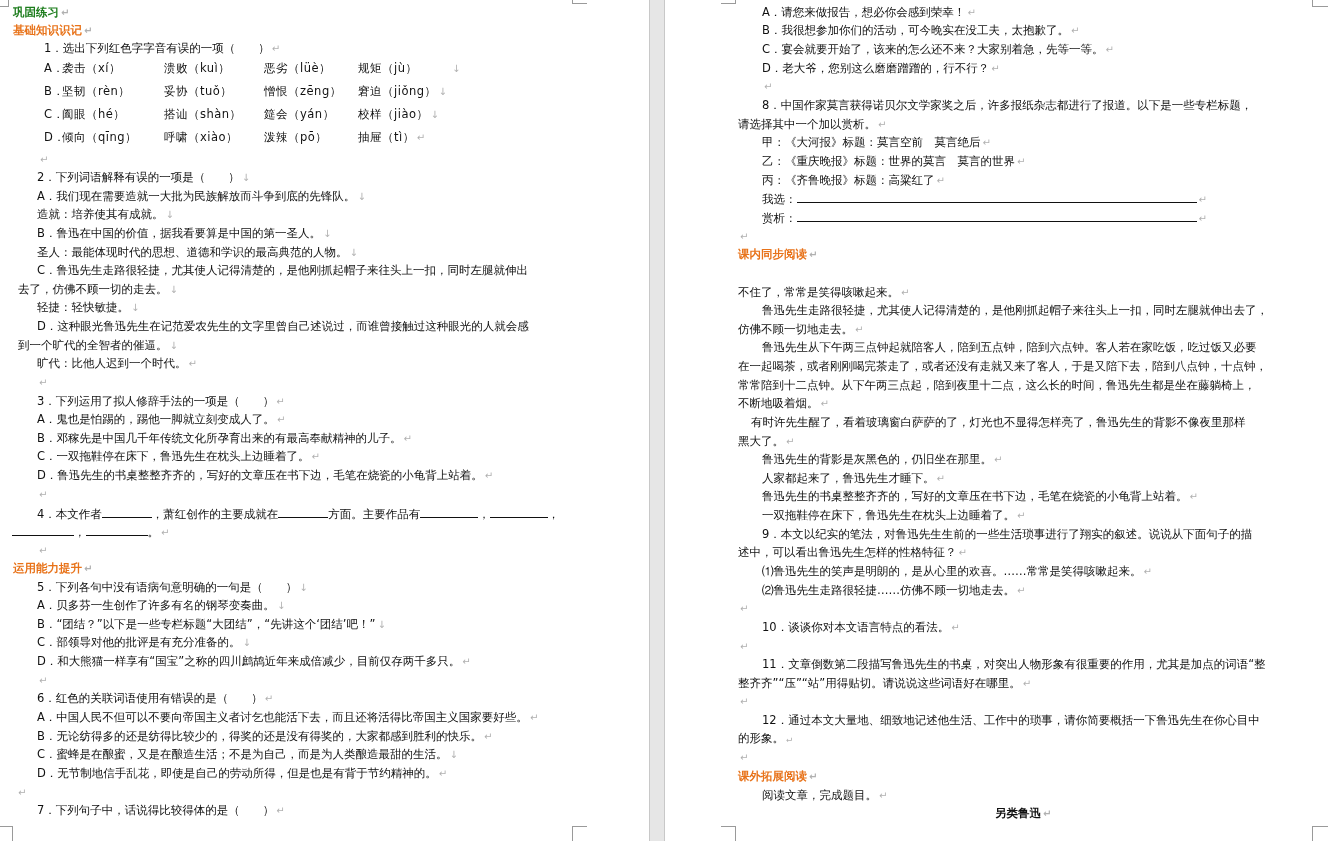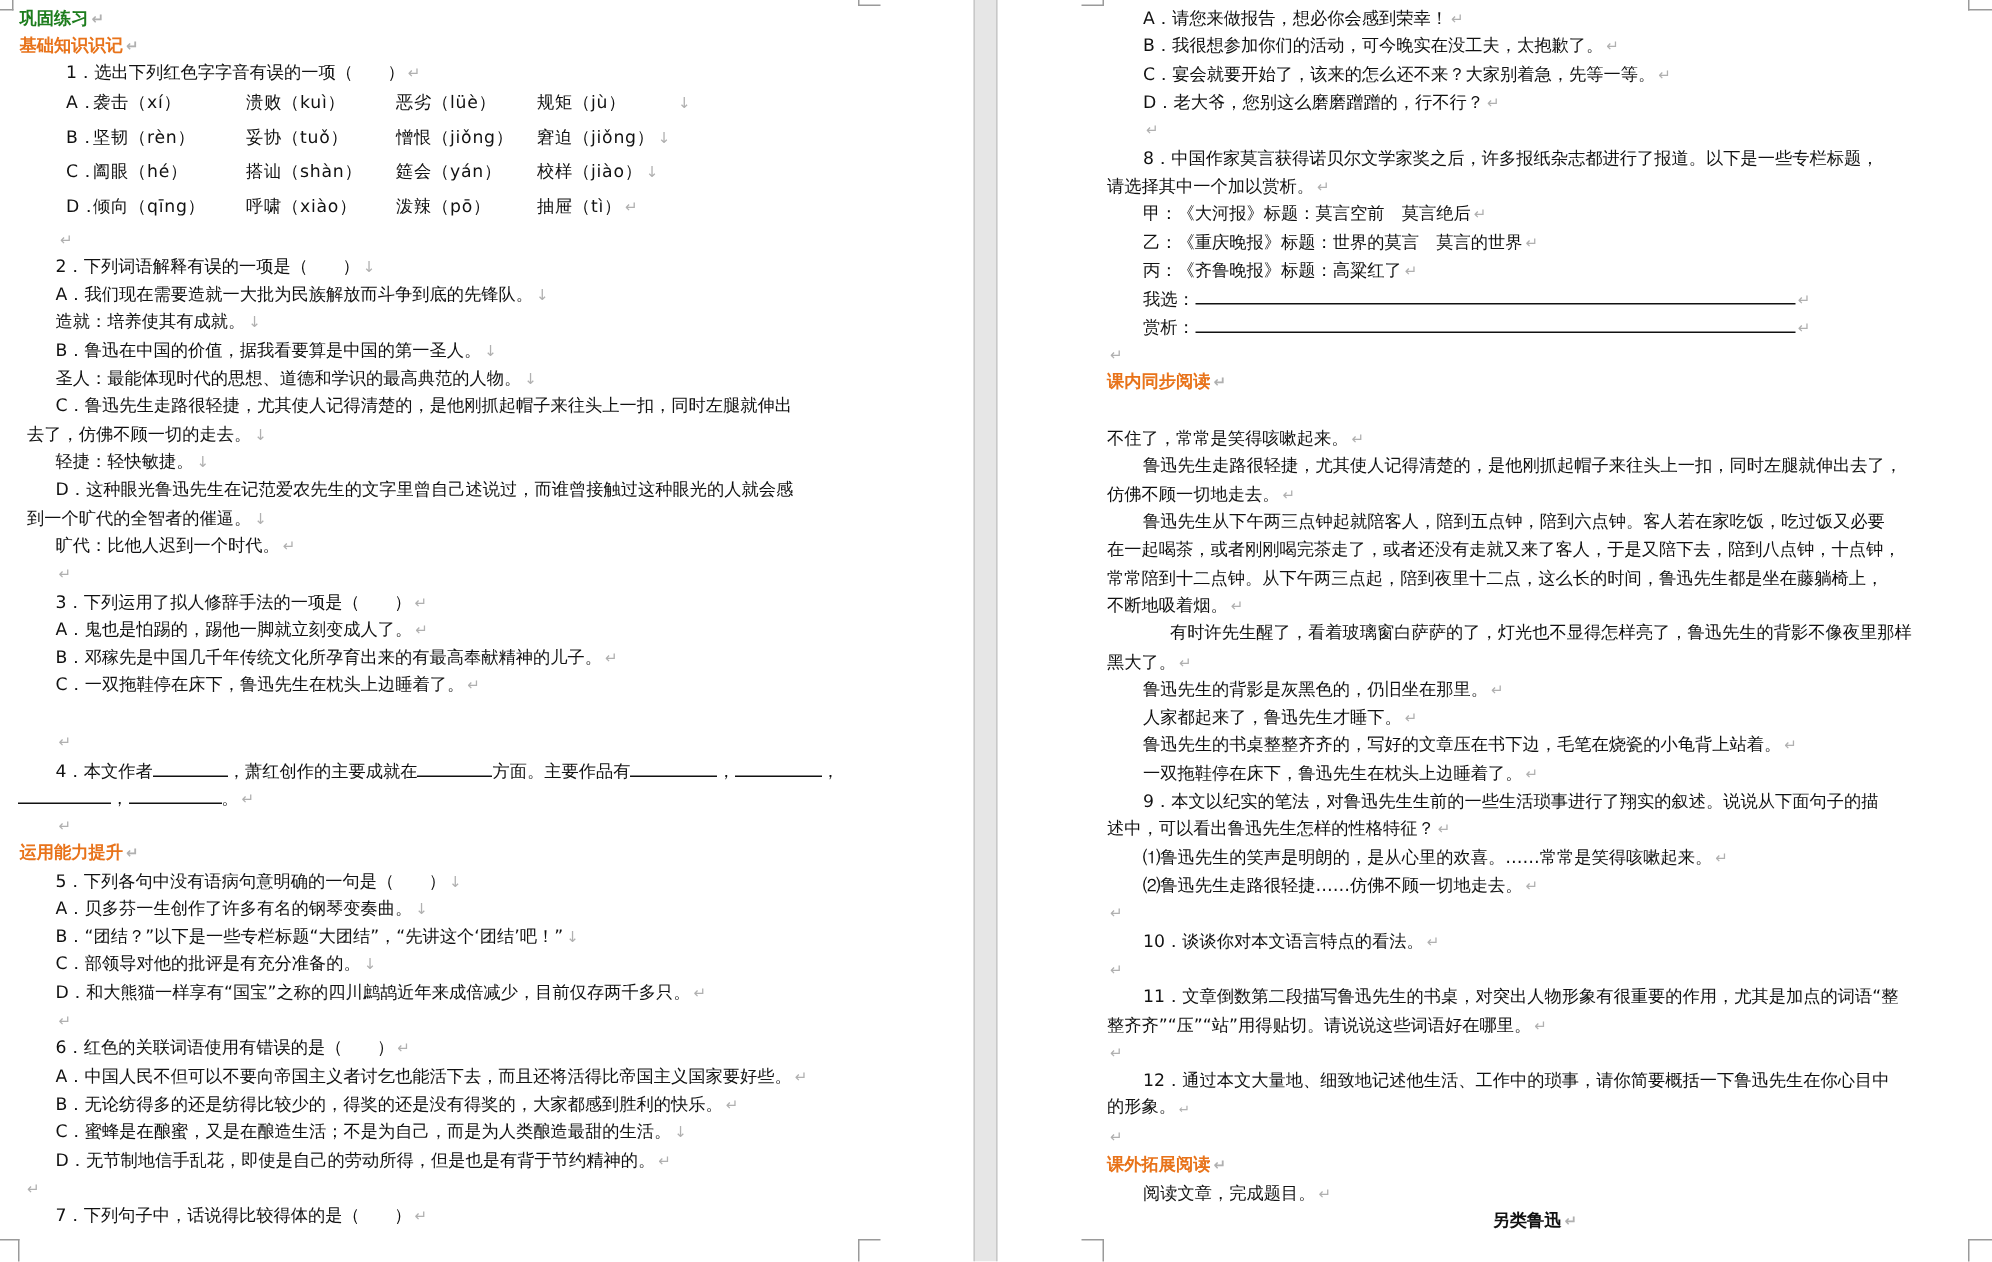--- a/index.html
+++ b/index.html
@@ -41,21 +41,21 @@
   <div class="corner" style="left:572px;top:826px;border-width:1px 0 0 1px;width:14px;height:15px;"></div>
 
   <div class="line h-green" style="left:13px;top:4px;"><span>巩固练习</span><span class="mark">↵</span></div>
   <div class="line h-orange" style="left:13px;top:22px;"><span>基础知识识记</span><span class="mark">↵</span></div>
 
   <div class="line" style="left:44px;top:40px;"><span>1．选出下列红色字字音有误的一项（　　）</span><span class="mark">↵</span></div>
   <div class="line pin" style="left:44px;top:60px;">
     <span class="opt" style="width:18px">A．</span><span class="opt" style="width:102px">袭击（xí）</span><span class="opt" style="width:100px">溃败（kuì）</span><span class="opt" style="width:94px">恶劣（lüè）</span><span class="opt" style="width:92px">规矩（jù）</span><span class="mark">↓</span>
   </div>
   <div class="line pin" style="left:44px;top:83px;">
-    <span class="opt" style="width:18px">B．</span><span class="opt" style="width:102px">坚韧（rèn）</span><span class="opt" style="width:100px">妥协（tuǒ）</span><span class="opt" style="width:94px">憎恨（jiǒng）</span><span class="opt">窘迫（jiǒng）</span><span class="mark">↓</span>
+    <span class="opt" style="width:18px">B．</span><span class="opt" style="width:102px">坚韧（rèn）</span><span class="opt" style="width:100px">妥协（tuǒ）</span><span class="opt" style="width:94px">憎恨（zēng）</span><span class="opt">窘迫（jiǒng）</span><span class="mark">↓</span>
   </div>
   <div class="line pin" style="left:44px;top:106px;">
     <span class="opt" style="width:18px">C．</span><span class="opt" style="width:102px">阖眼（hé）</span><span class="opt" style="width:100px">搭讪（shàn）</span><span class="opt" style="width:94px">筵会（yán）</span><span class="opt">校样（jiào）</span><span class="mark">↓</span>
   </div>
   <div class="line pin" style="left:44px;top:129px;">
     <span class="opt" style="width:18px">D．</span><span class="opt" style="width:102px">倾向（qīng）</span><span class="opt" style="width:100px">呼啸（xiào）</span><span class="opt" style="width:94px">泼辣（pō）</span><span class="opt">抽屉（tì）</span><span class="mark">↵</span>
   </div>
   <div class="line" style="left:38px;top:151px;"><span class="mark">↵</span></div>
 
   <div class="line" style="left:37px;top:169px;"><span>2．下列词语解释有误的一项是（　　）</span><span class="mark">↓</span></div>
@@ -68,20 +68,21 @@
   <div class="line" style="left:37px;top:299px;"><span>轻捷：轻快敏捷。</span><span class="mark">↓</span></div>
   <div class="line" style="left:37px;top:318px;"><span>D．这种眼光鲁迅先生在记范爱农先生的文字里曾自己述说过，而谁曾接触过这种眼光的人就会感</span></div>
   <div class="line" style="left:18px;top:337px;"><span>到一个旷代的全智者的催逼。</span><span class="mark">↓</span></div>
   <div class="line" style="left:37px;top:355px;"><span>旷代：比他人迟到一个时代。</span><span class="mark">↵</span></div>
   <div class="line" style="left:37px;top:374px;"><span class="mark">↵</span></div>
 
   <div class="line" style="left:37px;top:393px;"><span>3．下列运用了拟人修辞手法的一项是（　　）</span><span class="mark">↵</span></div>
   <div class="line" style="left:37px;top:411px;"><span>A．鬼也是怕踢的，踢他一脚就立刻变成人了。</span><span class="mark">↵</span></div>
   <div class="line" style="left:37px;top:430px;"><span>B．邓稼先是中国几千年传统文化所孕育出来的有最高奉献精神的儿子。</span><span class="mark">↵</span></div>
   <div class="line" style="left:37px;top:448px;"><span>C．一双拖鞋停在床下，鲁迅先生在枕头上边睡着了。</span><span class="mark">↵</span></div>
+  <div class="line" style="left:37px;top:467px;"><span>D．鲁迅先生的书桌整整齐齐的，写好的文章压在书下边，毛笔在烧瓷的小龟背上站着。</span><span class="mark">↵</span></div>
   <div class="line" style="left:37px;top:486px;"><span class="mark">↵</span></div>
 
   <div class="line" style="left:37px;top:505px;">
     <span>4．本文作者</span><span class="blank" style="width:50px"></span><span>，萧红创作的主要成就在</span><span class="blank" style="width:50px"></span><span>方面。主要作品有</span><span class="blank" style="width:58px"></span><span>，</span><span class="blank" style="width:58px"></span><span>，</span>
   </div>
   <div class="line" style="left:12px;top:523px;">
     <span class="blank" style="width:62px"></span><span>，</span><span class="blank" style="width:62px"></span><span>。</span><span class="mark">↵</span>
   </div>
   <div class="line" style="left:37px;top:542px;"><span class="mark">↵</span></div>
 
@@ -127,21 +128,21 @@
 
   <div class="line h-orange" style="left:73px;top:246px;"><span>课内同步阅读</span><span class="mark">↵</span></div>
 
   <div class="line" style="left:73px;top:284px;"><span>不住了，常常是笑得咳嗽起来。</span><span class="mark">↵</span></div>
   <div class="line" style="left:97px;top:302px;"><span>鲁迅先生走路很轻捷，尤其使人记得清楚的，是他刚抓起帽子来往头上一扣，同时左腿就伸出去了，</span></div>
   <div class="line" style="left:73px;top:321px;"><span>仿佛不顾一切地走去。</span><span class="mark">↵</span></div>
   <div class="line" style="left:97px;top:339px;"><span>鲁迅先生从下午两三点钟起就陪客人，陪到五点钟，陪到六点钟。客人若在家吃饭，吃过饭又必要</span></div>
   <div class="line" style="left:73px;top:358px;"><span>在一起喝茶，或者刚刚喝完茶走了，或者还没有走就又来了客人，于是又陪下去，陪到八点钟，十点钟，</span></div>
   <div class="line" style="left:73px;top:377px;"><span>常常陪到十二点钟。从下午两三点起，陪到夜里十二点，这么长的时间，鲁迅先生都是坐在藤躺椅上，</span></div>
   <div class="line" style="left:73px;top:395px;"><span>不断地吸着烟。</span><span class="mark">↵</span></div>
-  <div class="line" style="left:115px;top:414px;font-family:Liberation Serif, serif;"><span>有时许先生醒了，看着玻璃窗白萨萨的了，灯光也不显得怎样亮了，鲁迅先生的背影不像夜里那样</span></div>
+  <div class="line" style="left:86px;top:414px;"><span>有时许先生醒了，看着玻璃窗白萨萨的了，灯光也不显得怎样亮了，鲁迅先生的背影不像夜里那样</span></div>
   <div class="line" style="left:73px;top:433px;"><span>黑大了。</span><span class="mark">↵</span></div>
   <div class="line" style="left:97px;top:451px;"><span>鲁迅先生的背影是灰黑色的，仍旧坐在那里。</span><span class="mark">↵</span></div>
   <div class="line" style="left:97px;top:470px;"><span>人家都起来了，鲁迅先生才睡下。</span><span class="mark">↵</span></div>
   <div class="line" style="left:97px;top:488px;"><span>鲁迅先生的书桌整整齐齐的，写好的文章压在书下边，毛笔在烧瓷的小龟背上站着。</span><span class="mark">↵</span></div>
   <div class="line" style="left:97px;top:507px;"><span>一双拖鞋停在床下，鲁迅先生在枕头上边睡着了。</span><span class="mark">↵</span></div>
 
   <div class="line" style="left:97px;top:526px;"><span>9．本文以纪实的笔法，对鲁迅先生生前的一些生活琐事进行了翔实的叙述。说说从下面句子的描</span></div>
   <div class="line" style="left:73px;top:544px;"><span>述中，可以看出鲁迅先生怎样的性格特征？</span><span class="mark">↵</span></div>
   <div class="line" style="left:97px;top:563px;"><span>⑴鲁迅先生的笑声是明朗的，是从心里的欢喜。……常常是笑得咳嗽起来。</span><span class="mark">↵</span></div>
   <div class="line" style="left:97px;top:582px;"><span>⑵鲁迅先生走路很轻捷……仿佛不顾一切地走去。</span><span class="mark">↵</span></div>

